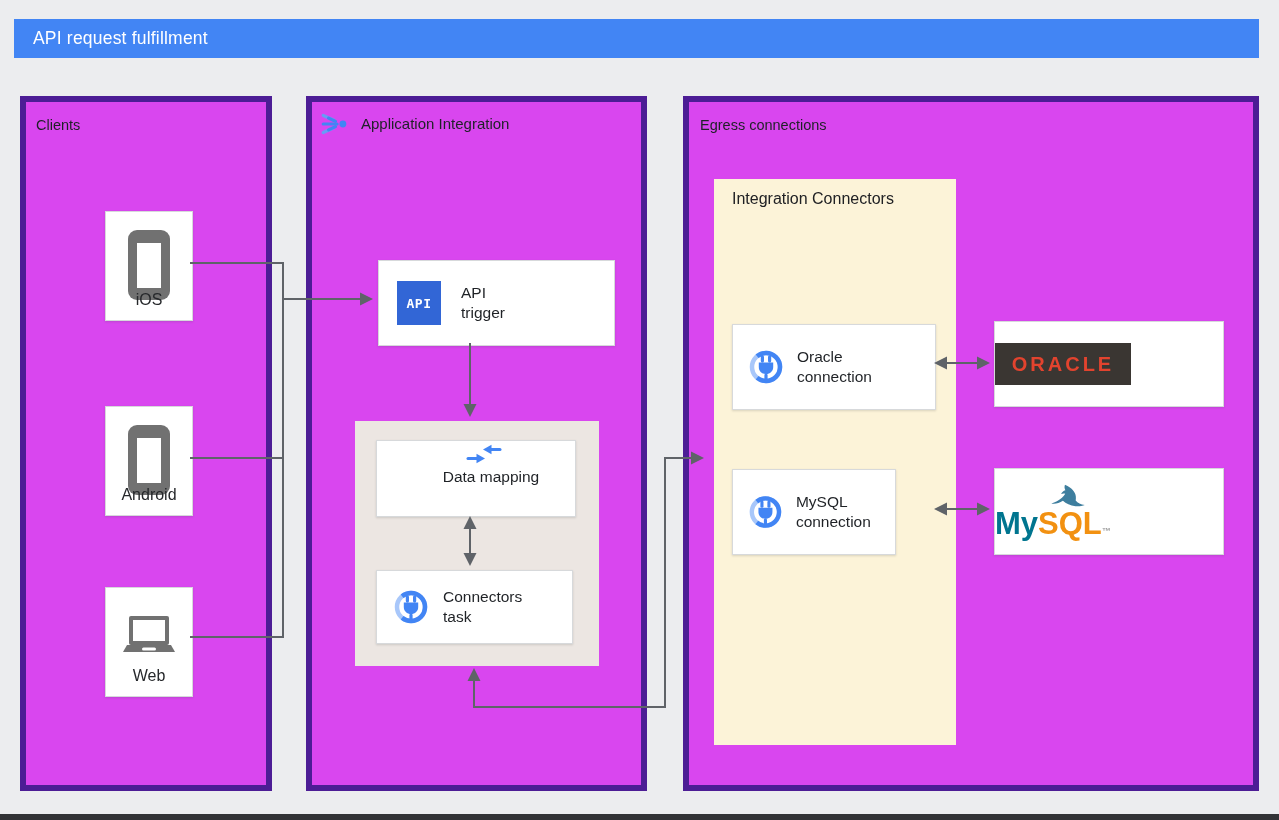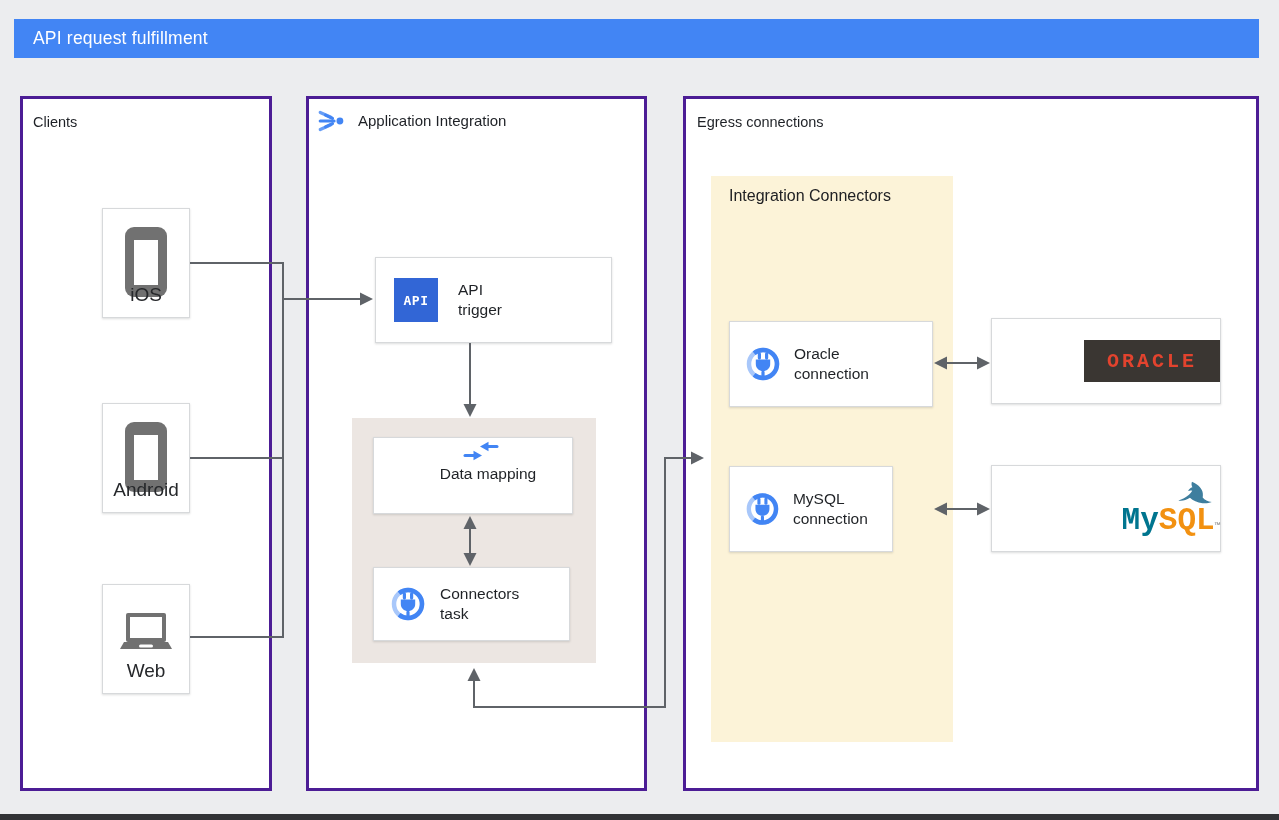--- a/index.html
+++ b/index.html
@@ -9,40 +9,40 @@
     -webkit-font-smoothing:antialiased;
   }
   
   .header-bar{
     position:absolute;left:14px;top:19px;width:1245px;height:39px;
     background:#4285F4;color:#FFFFFF;display:flex;align-items:center;
     padding-left:19px;box-sizing:border-box;font-size:17.5px;letter-spacing:.2px;
   }
   
   .panel{
-    position:absolute;top:96px;height:695px;background:#ffffff;
-    border:3px solid #4c1d95;box-sizing:border-box;
+    position:absolute;top:96px;height:695px;background:#d946ef;
+    border:6px solid #4c1d95;box-sizing:border-box;
   }
   #clients-panel{left:20px;width:252px;}
   #integration-panel{left:306px;width:341px;}
   #egress-panel{left:683px;width:576px;}
   .panel-title{
     position:absolute;font-size:14.5px;color:#1E2126;white-space:nowrap;
   }
   
   .card{
     position:absolute;background:#FFFFFF;border:1px solid #D7D9DB;
     box-shadow:0 1px 2px rgba(60,64,67,.18);box-sizing:border-box;
   }
   .client-card{width:88px;height:110px;}
   .client-icon{position:absolute;left:50%;transform:translateX(-50%);top:17px;}
   .client-icon.laptop{top:27px;}
   .client-label{
     position:absolute;bottom:11px;left:0;width:100%;text-align:center;
-    font-size:19px;color:#26282B;
+    font-size:16px;color:#26282B;
   }
   .node-card{display:flex;align-items:center;box-sizing:border-box;}
   .node-label{font-size:15.5px;color:#1F2226;line-height:1.3;}
   
   .ai-header-icon{position:absolute;left:7px;top:5px;}
   .ai-header-label{position:absolute;left:49px;top:13px;font-size:15px;color:#1E2126;white-space:nowrap;}
   #api-trigger-card{left:66px;top:158px;width:237px;height:86px;padding-left:18px;}
   .api-badge{
     width:44px;height:44px;background:#3266D6;color:#FFFFFF;flex:0 0 44px;
     display:flex;align-items:center;justify-content:center;
@@ -57,21 +57,21 @@
   #connectors-task-card{left:21px;top:149px;width:197px;height:74px;padding-left:14px;}
   #connectors-task-card .node-label{margin-left:12px;width:92px;}
   
   .yellow-group{
     position:absolute;left:25px;top:77px;width:242px;height:566px;background:#FCF3D8;
   }
   .yellow-title{position:absolute;left:18px;top:11px;font-size:16px;color:#202124;white-space:nowrap;}
   #oracle-conn-card{left:18px;top:145px;width:204px;height:86px;padding-left:13px;}
   #mysql-conn-card{left:18px;top:290px;width:164px;height:86px;padding-left:13px;}
   #oracle-conn-card .node-label,#mysql-conn-card .node-label{margin-left:11px;width:102px;}
-  .logo-card{display:flex;align-items:center;justify-content:flex-end;font-family:Liberation Mono, monospace;}
+  .logo-card{display:flex;align-items:center;justify-content:flex-start;}
   #oracle-logo-card{left:305px;top:219px;width:230px;height:86px;}
   #mysql-logo-card{left:305px;top:366px;width:230px;height:87px;}
   .oracle-badge{
     width:136px;height:42px;background:#3A3632;display:flex;align-items:center;justify-content:center;
     color:#E2432E;font-size:20px;font-weight:bold;letter-spacing:3px;
   }
   .mysql-wrap{position:relative;padding-top:24px;text-align:center;}
   .mysql-dolphin{position:absolute;left:56px;top:0px;}
   .mysql-text{font-size:31px;font-weight:bold;line-height:1;}
   .mysql-my{color:#00758F;}

